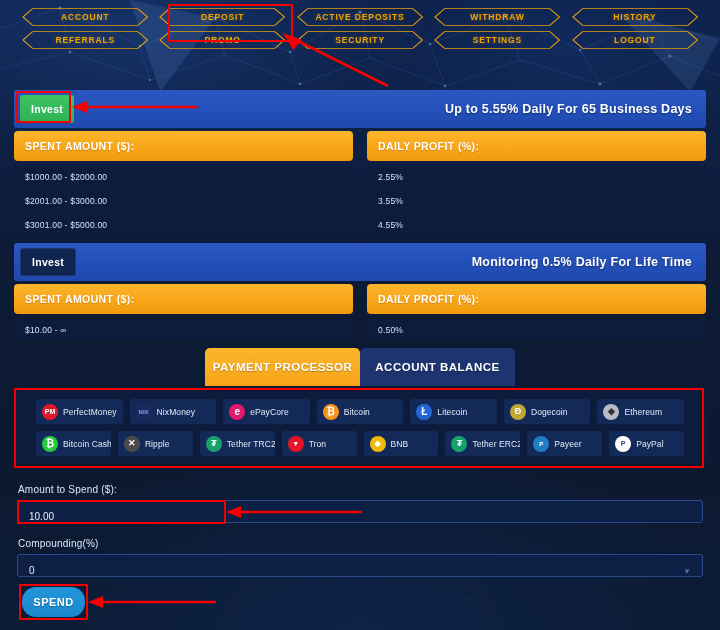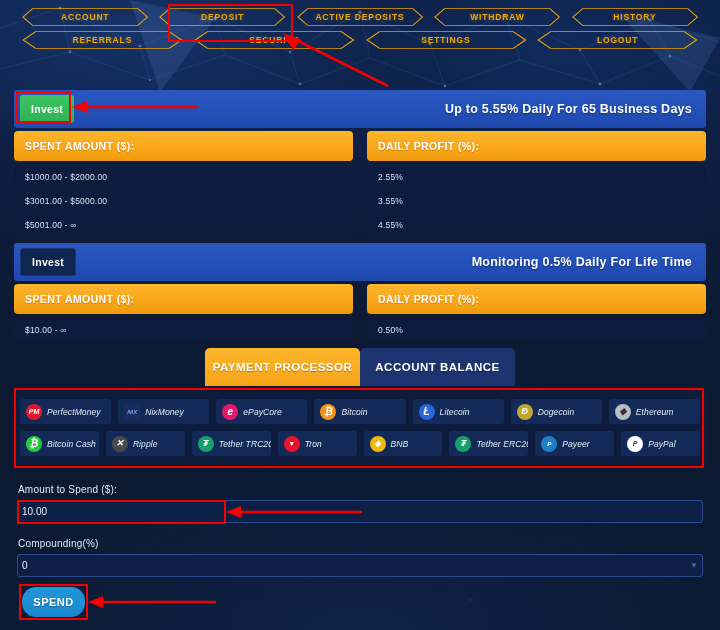--- a/index.html
+++ b/index.html
@@ -139,22 +139,21 @@
   }
   .tab-active { background: linear-gradient(180deg, #fcb62b 0%, #f7a419 100%); }
   .tab-idle   { background: #1e3470; }
 
   
   .proc-wrap {
     position: absolute;
     left: 14px; width: 692px;
     background: #0d1b3c;
     border-radius: 4px;
-    padding: 8px 6px;
-    font-style: italic;
+    padding: 8px 22px;
   }
   .proc-row { display: flex; gap: 7px; margin-bottom: 7px; }
   .proc-row:last-child { margin-bottom: 0; }
   .proc {
     flex: 1 1 0;
     height: 25px;
     background: #132a58;
     border-radius: 3px;
     display: flex; align-items: center;
     padding: 0 6px;
@@ -179,22 +178,22 @@
   
   .fld-label {
     position: absolute; left: 18px;
     color: #dfe8f6; font-size: 10px; letter-spacing: .2px;
   }
   .fld {
     position: absolute; left: 17px; width: 686px; height: 23px;
     background: #0d1f45;
     border: 1px solid #2b4a8e;
     border-radius: 3px;
-    display: flex; align-items: center;
-    padding: 0 4px;
+    display: flex; align-items: flex-end;
+    padding: 0 11px;
     color: #e7eefb; font-size: 10px;
   }
   .fld .chev { margin-left: auto; color: #4d6ea8; font-size: 8px; }
 
   .spend-btn {
     position: absolute; left: 22px;
     width: 63px; height: 30px;
     display: flex; align-items: center; justify-content: center;
     background: linear-gradient(180deg, #2196d9 0%, #1a87cc 100%);
     border-radius: 14px;
@@ -300,20 +299,26 @@
       <div class="hexbtn">
         <svg class="hexsvg" viewBox="0 0 130 31" preserveAspectRatio="none">
             <polygon points="11,1 119,1 129,15.5 119,30 11,30 1,15.5" fill="none" stroke="#e8a00c" stroke-width="1.4"></polygon>
           </svg>
         <span>REFERRALS</span>
       </div>
       <div class="hexbtn">
         <svg class="hexsvg" viewBox="0 0 130 31" preserveAspectRatio="none">
             <polygon points="11,1 119,1 129,15.5 119,30 11,30 1,15.5" fill="none" stroke="#e8a00c" stroke-width="1.4"></polygon>
           </svg>
+        <span>PROMO</span>
+      </div>
+      <div class="hexbtn">
+        <svg class="hexsvg" viewBox="0 0 130 31" preserveAspectRatio="none">
+            <polygon points="11,1 119,1 129,15.5 119,30 11,30 1,15.5" fill="none" stroke="#e8a00c" stroke-width="1.4"></polygon>
+          </svg>
         <span>SECURITY</span>
       </div>
       <div class="hexbtn">
         <svg class="hexsvg" viewBox="0 0 130 31" preserveAspectRatio="none">
             <polygon points="11,1 119,1 129,15.5 119,30 11,30 1,15.5" fill="none" stroke="#e8a00c" stroke-width="1.4"></polygon>
           </svg>
         <span>SETTINGS</span>
       </div>
       <div class="hexbtn">
         <svg class="hexsvg" viewBox="0 0 130 31" preserveAspectRatio="none">
@@ -326,20 +331,21 @@
 
   <div class="plan-bar" style="top:90px">
     <div class="invest-btn invest-green">Invest</div>
     <div class="plan-title">Up to 5.55% Daily For 65 Business Days</div>
   </div>
 
   <div class="cols" style="top:131px">
     <div class="col">
       <div class="col-head">SPENT AMOUNT ($):</div>
       <div class="cell">$1000.00 - $2000.00</div>
+      <div class="cell">$2001.00 - $3000.00</div>
       <div class="cell">$3001.00 - $5000.00</div>
       <div class="cell">$5001.00 - ∞</div>
     </div>
     <div class="col">
       <div class="col-head">DAILY PROFIT (%):</div>
       <div class="cell">2.55%</div>
       <div class="cell">3.55%</div>
       <div class="cell">4.55%</div>
       <div class="cell">5.55%</div>
     </div>

